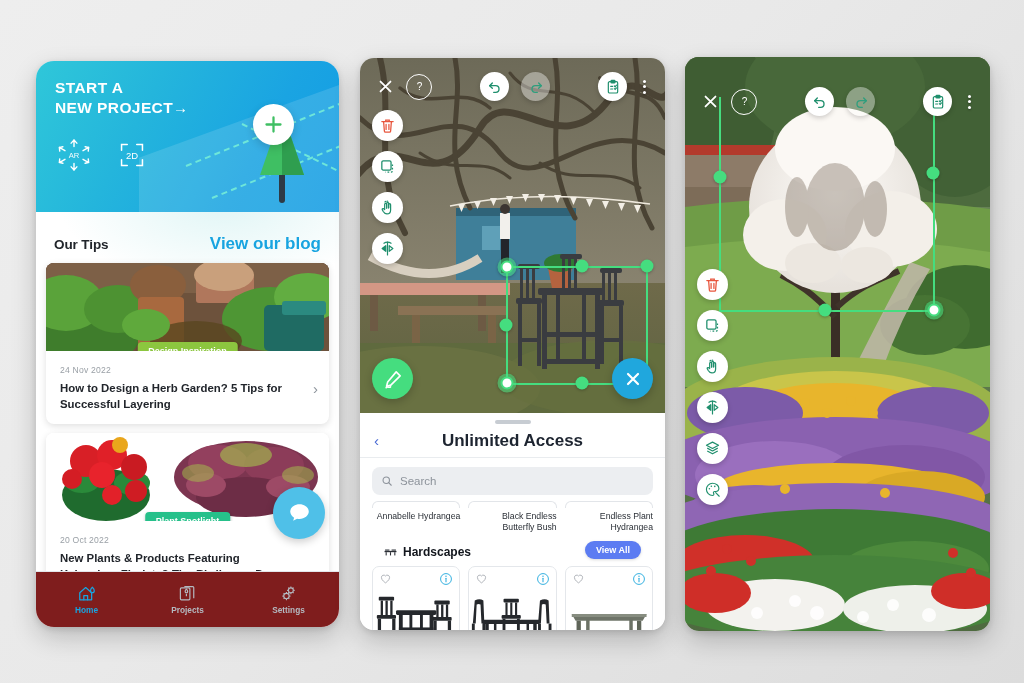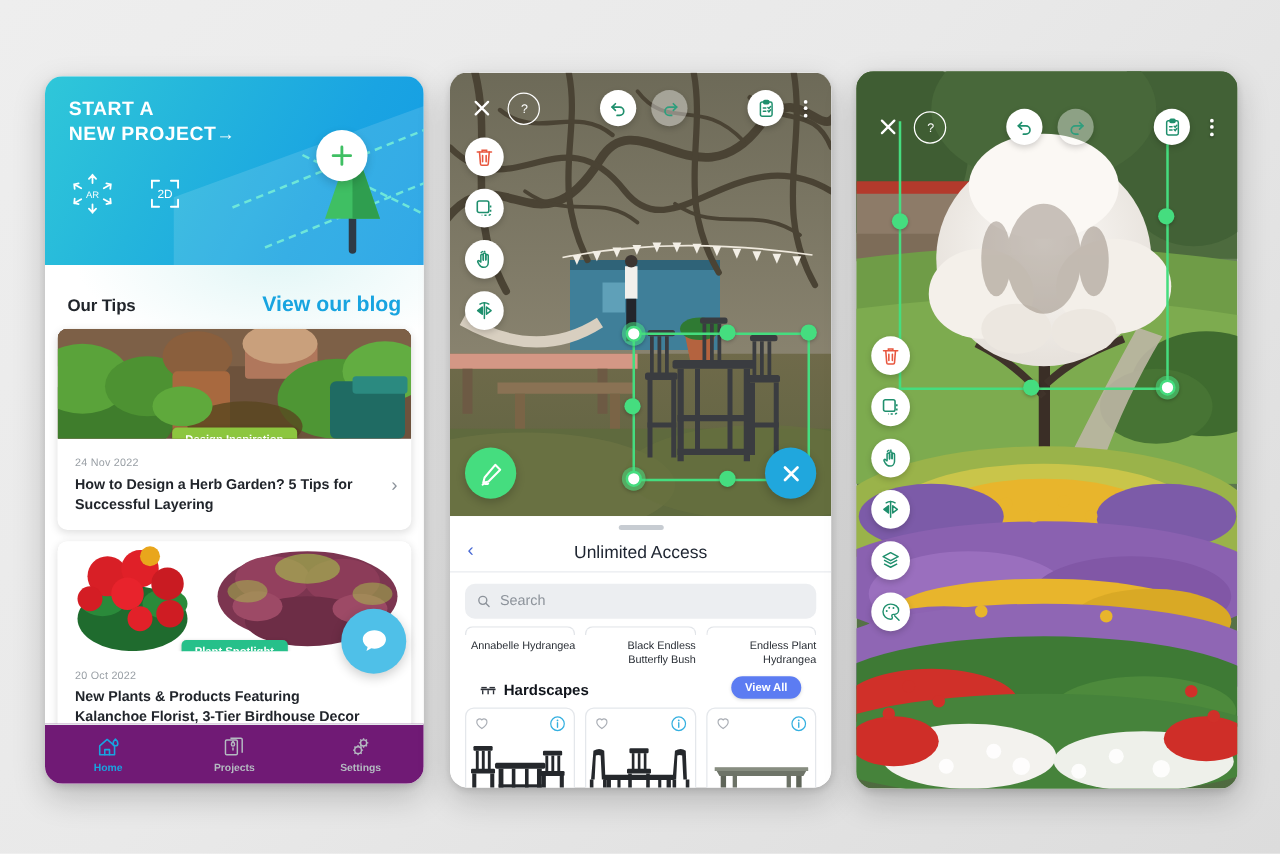--- a/index.html
+++ b/index.html
@@ -12,21 +12,21 @@
   .stage { position:absolute; inset:0; }
 
   
   .phone {
     position:absolute;
     background:#fff;
     border-radius:14px;
     overflow:hidden;
     box-shadow:0 10px 26px rgba(0,0,0,.20), 0 2px 6px rgba(0,0,0,.12);
   }
-  #phone1 { left:36px;  top:61px; width:303px; height:566px; }
+  #phone1 { left:36px;  top:61px; width:303px; height:566px;border-radius:18px; }
   #phone2 { left:360px; top:58px; width:305px; height:572px; }
   #phone3 { left:685px; top:57px; width:305px; height:574px; }
 
   
   .hero {
     position:relative; height:151px;
     background:linear-gradient(118deg,#2fc7d9 0%,#24b5dc 35%,#1aa4e2 70%,#139ce4 100%);
     overflow:hidden;
   }
   .hero-band {
@@ -100,22 +100,22 @@
 
   .chat-fab {
     position:absolute; right:14px; bottom:88px; width:52px; height:52px;
     background:#4fc0e8; border-radius:50%;
     box-shadow:0 3px 9px rgba(0,0,0,.2);
     display:flex; align-items:center; justify-content:center; z-index:6;
   }
   .chat-fab svg { width:27px; height:27px; }
 
   .tabbar {
-    position:absolute; left:0; bottom:0; width:100%; height:48px;
-    background:#701a75; border-top:1px solid #e3e6ea;
+    position:absolute; left:0; bottom:0; width:100%; height:56px;
+    background:#7f1d1d; border-top:1px solid #e3e6ea;
     display:flex; align-items:center;
   }
   .tabitem { flex:1; display:flex; flex-direction:column; align-items:center; gap:2px; }
   .tabitem svg { width:19px; height:19px; display:block; }
   .tablabel { font-size:8.3px; font-weight:bold; }
 
   
   .ar-canvas { position:relative; width:100%; overflow:hidden; }
   #phone2 .ar-canvas { height:355px; }
   #phone3 .ar-canvas { height:100%; }
@@ -191,21 +191,21 @@
   .close-fab svg { width:20px; height:20px; }
 
   
   .sheet { position:absolute; left:0; bottom:0; width:100%; height:217px; background:#fff; }
   .grabber { width:36px; height:4px; border-radius:3px; background:#c7ccd2; margin:7px auto 0; }
   .sheet-head {
     position:relative; height:34px; display:flex; align-items:center; justify-content:center;
     border-bottom:1px solid #e9ecef;
   }
   .sheet-back { position:absolute; left:14px; top:8px; color:#4a6ad4; font-size:15px; }
-  .sheet-title { font-size:14px; font-weight:normal; color:#1d2430; }
+  .sheet-title { font-size:17px; font-weight:bold; color:#1d2430; }
   .searchbox {
     margin:9px 12px 0; height:28px; background:#eceef1; border-radius:8px;
     display:flex; align-items:center; gap:7px; padding:0 9px;
   }
   .searchbox svg { width:12px; height:12px; flex:none; }
   .search-ph { font-size:11.5px; color:#8d939b; }
 
   .plantrow { display:flex; gap:8px; padding:6px 12px 0; }
   .plantcell { flex:1; text-align:right; }
   .plantthumb {

